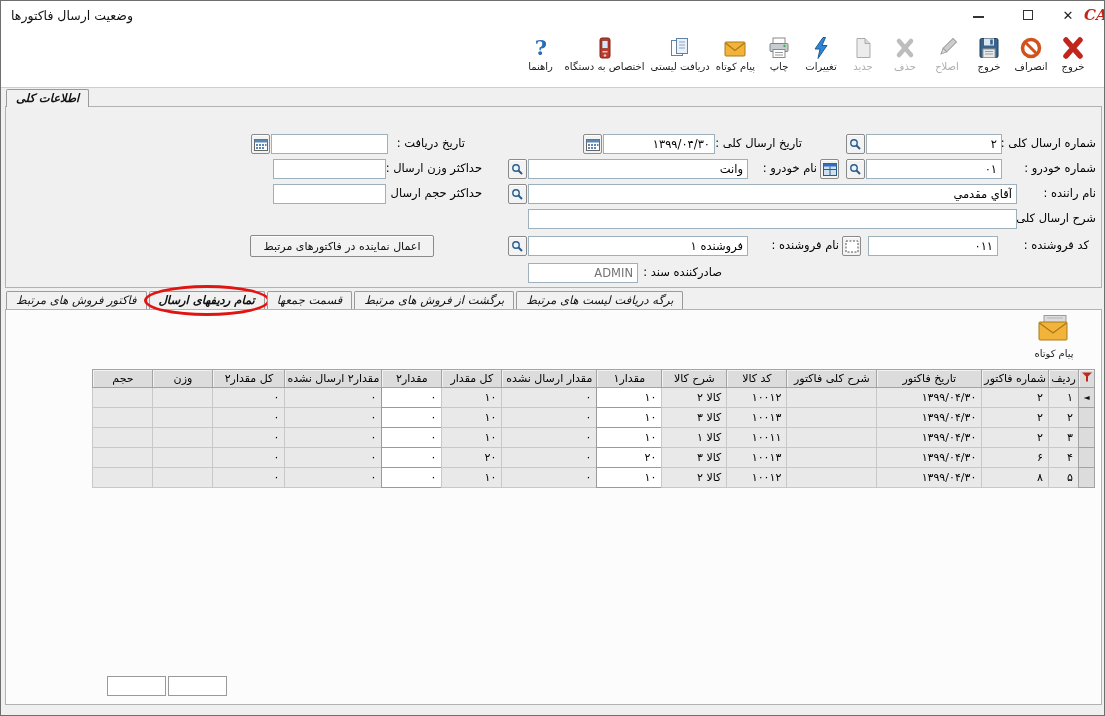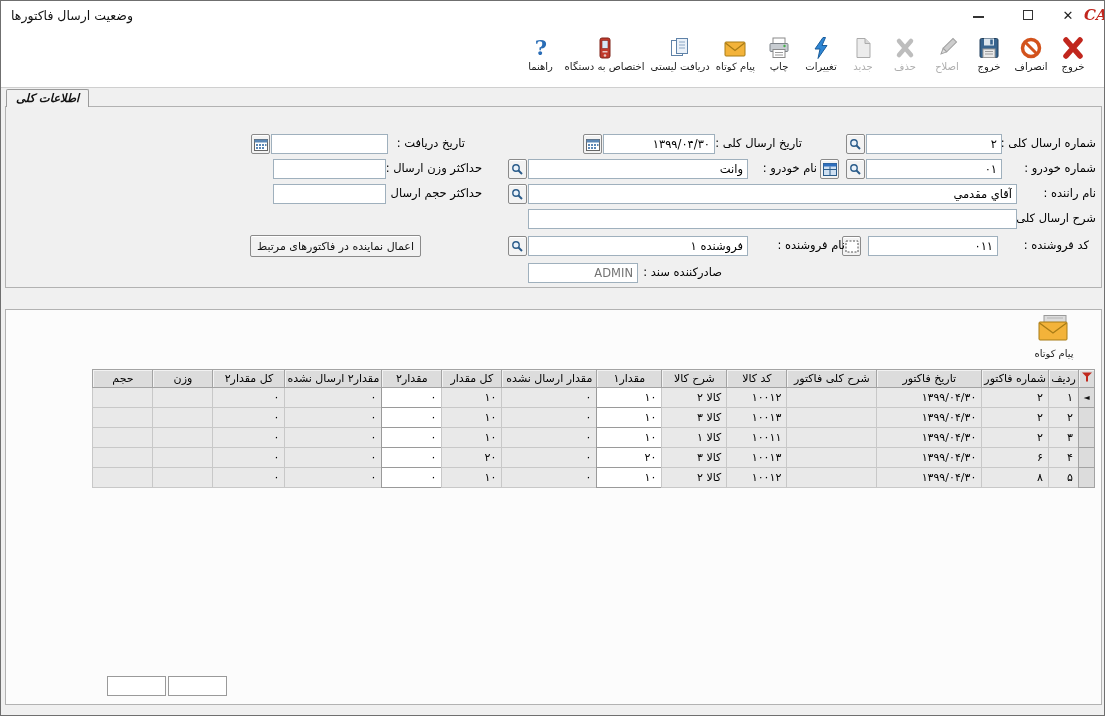--- a/index.html
+++ b/index.html
@@ -269,35 +269,45 @@
     <input class="field" style="left: 522px; top: 102px; width: 489px;" value="">
 
     <span class="flabel" style="right:12px; top:131px;">کد فروشنده :</span>
     <input class="field" style="left: 862px; top: 129px; width: 130px;" value="۰۱۱">
     <button class="icon-btn" style="left:836px; top:129px;">
         <svg width="14" height="13" viewBox="0 0 14 13">
           <rect x="1" y="1" width="12" height="11" fill="#fff" stroke="#555" stroke-dasharray="2,1.5"></rect>
         </svg>
       </button>
 
-    <span class="flabel" style="right:256px; top:131px;">نام فروشنده :</span>
+    <span class="flabel" style="right:262px; top:131px;">نام فروشنده :</span>
     <input class="field" style="left: 522px; top: 129px; width: 220px;" value="فروشنده ۱">
     <button class="icon-btn" style="left:502px; top:129px;">
         <svg width="13" height="13" viewBox="0 0 13 13">
           <circle cx="5" cy="5" r="3.2" fill="#eaf2fa" stroke="#2b5c8a" stroke-width="1.4"></circle>
           <line x1="7.5" y1="7.5" x2="11" y2="11" stroke="#2b5c8a" stroke-width="2"></line>
         </svg>
       </button>
 
-    <button class="push-btn" style="left:244px; top:128px; width:171px;">اعمال نماینده در فاکتورهای مرتبط</button>
+    <button class="push-btn" style="left:244px; top:128px; width:184px;">اعمال نماینده در فاکتورهای مرتبط</button>
 
     <span class="flabel" style="right:379px; top:158px;">صادرکننده سند :</span>
     <input class="field muted" style="left: 522px; top: 156px; width: 110px;" value="ADMIN">
   </div>
 
+  <div class="tabs-mid">
+    <div class="tab"><span>فاکتور فروش های مرتبط</span></div>
+    <div class="tab active">
+      <span>تمام ردیفهای ارسال</span>
+      <div class="annotation-ellipse"></div>
+    </div>
+    <div class="tab"><span>قسمت جمعها</span></div>
+    <div class="tab"><span>برگشت از فروش های مرتبط</span></div>
+    <div class="tab"><span>برگه دریافت لیست های مرتبط</span></div>
+  </div>
 
   <div class="grid-panel">
     <div class="sms-block">
       <svg width="34" height="28" viewBox="0 0 34 28">
           <rect x="7" y="1.5" width="22" height="9" fill="#dcdcdc" stroke="#9a9a9a"></rect>
           <line x1="10" y1="4" x2="26" y2="4" stroke="#b5b5b5"></line>
           <rect x="2" y="8" width="28" height="18" rx="1" fill="#f3b33a" stroke="#a87c16"></rect>
           <path d="M2.5 9 L16 19 L29.5 9" fill="none" stroke="#a87c16" stroke-width="1.4"></path>
         </svg>
       <span class="sms-label">پیام کوتاه</span>

